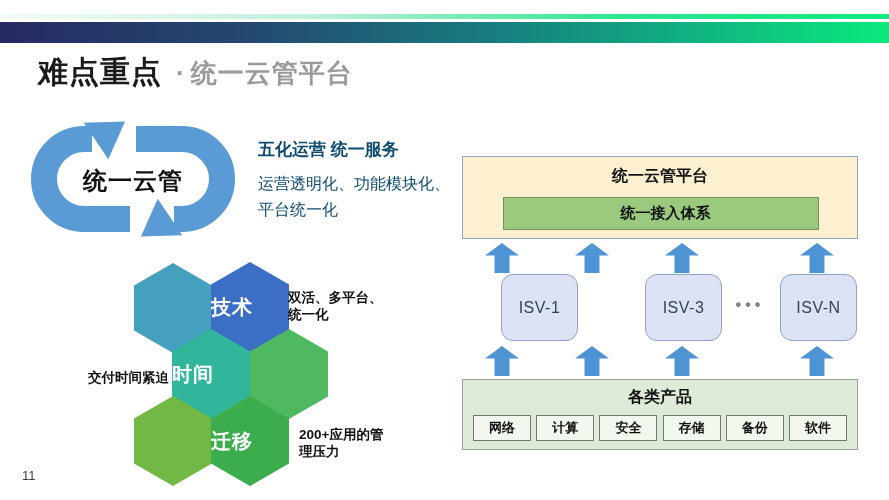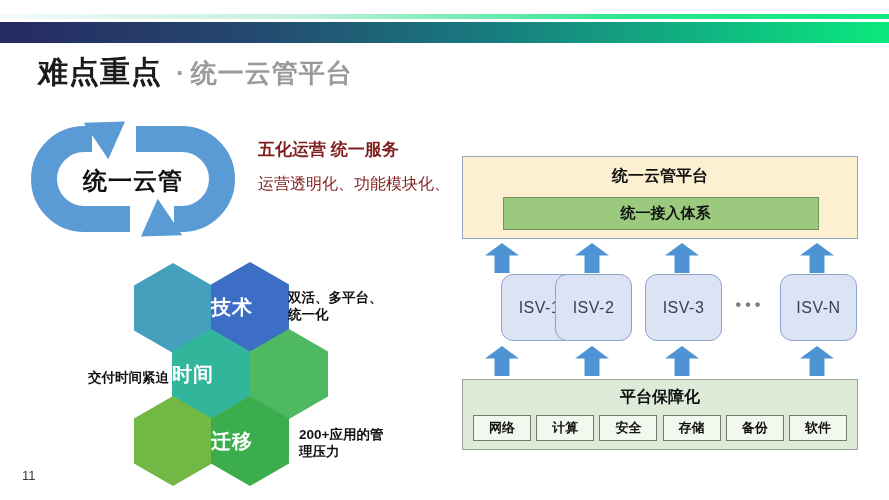--- a/index.html
+++ b/index.html
@@ -22,21 +22,21 @@
   .title-sep { font-size:26px; font-weight:bold; color:#9a9a9a; margin:0 6px 0 14px; }
   .title-secondary { font-size:26px; font-weight:bold; color:#9a9a9a; letter-spacing:1px; }
   
   .cycle-wrap { position:absolute; left:30px; top:119px; width:206px; height:120px; }
   .cycle-wrap svg { overflow:visible; display:block; }
   .cycle-label {
     position:absolute; left:50%; top:52%; transform:translate(-50%,-50%);
     font-size:24px; font-weight:bold; color:#111; white-space:nowrap; letter-spacing:1px;
   }
   
-  .ops { position:absolute; left:258px; top:138px; width:200px; color:#7f1d1d; }
+  .ops { position:absolute; left:258px; top:138px; width:200px; color:#0c4a6e; }
   .ops-heading { font-size:17px; font-weight:bold; margin-bottom:10px; white-space:nowrap; }
   .ops-line { font-size:16px; line-height:26px; white-space:nowrap; }
   
   .hex {
     position:absolute; width:78px; height:90px;
     clip-path:polygon(50% 0%,100% 25%,100% 75%,50% 100%,0% 75%,0% 25%);
     display:flex; align-items:center; justify-content:flex-start;
   }
   .hex span { color:#ffffff; font-size:20px; font-weight:bold; letter-spacing:1px; }
   .hex-a { left:134px; top:263px; background:#44a0bd; }
@@ -115,20 +115,21 @@
       <polygon points="0,-22 0,22 35,0" fill="#5b9bd5" transform="translate(66 22) rotate(-34)"></polygon>
       <path d="M 106 20 H 152 A 40 40 0 0 1 152 100 H 144" fill="none" stroke="#5b9bd5" stroke-width="26"></path>
       <polygon points="0,-22 0,22 35,0" fill="#5b9bd5" transform="translate(140 98) rotate(146)"></polygon>
     </svg>
     <span class="cycle-label">统一云管</span>
   </div>
 
   <div class="ops">
     <div class="ops-heading">五化运营 统一服务</div>
     <div class="ops-line">运营透明化、功能模块化、</div>
+    <div class="ops-line">平台统一化</div>
   </div>
 
   <div class="hex hex-a"></div>
   <div class="hex hex-b">
     <span>技术</span>
   </div>
   <div class="hex hex-c">
     <span>时间</span>
   </div>
   <div class="hex hex-d"></div>
@@ -151,32 +152,31 @@
     <div class="platform-title">统一云管平台</div>
     <div class="access-box">统一接入体系</div>
   </div>
 
   <div class="up-arrow ar1 ax1"></div>
   <div class="up-arrow ar1 ax2"></div>
   <div class="up-arrow ar1 ax3"></div>
   <div class="up-arrow ar1 ax4"></div>
 
   <div class="isv-box isv-1">ISV-1</div>
-  <div class="isv-box isv-2">ISV-2</div>
   <div class="isv-box isv-3">ISV-3</div>
   <div class="isv-dots">•••</div>
   <div class="isv-box isv-n">ISV-N</div>
 
   <div class="up-arrow ar2 ax1"></div>
   <div class="up-arrow ar2 ax2"></div>
   <div class="up-arrow ar2 ax3"></div>
   <div class="up-arrow ar2 ax4"></div>
 
   <div class="products-box">
-    <div class="products-title">平台保障化</div>
+    <div class="products-title">各类产品</div>
     <div class="products-row">
       <div class="product-item">网络</div>
       <div class="product-item">计算</div>
       <div class="product-item">安全</div>
       <div class="product-item">存储</div>
       <div class="product-item">备份</div>
       <div class="product-item">软件</div>
     </div>
   </div>
 

